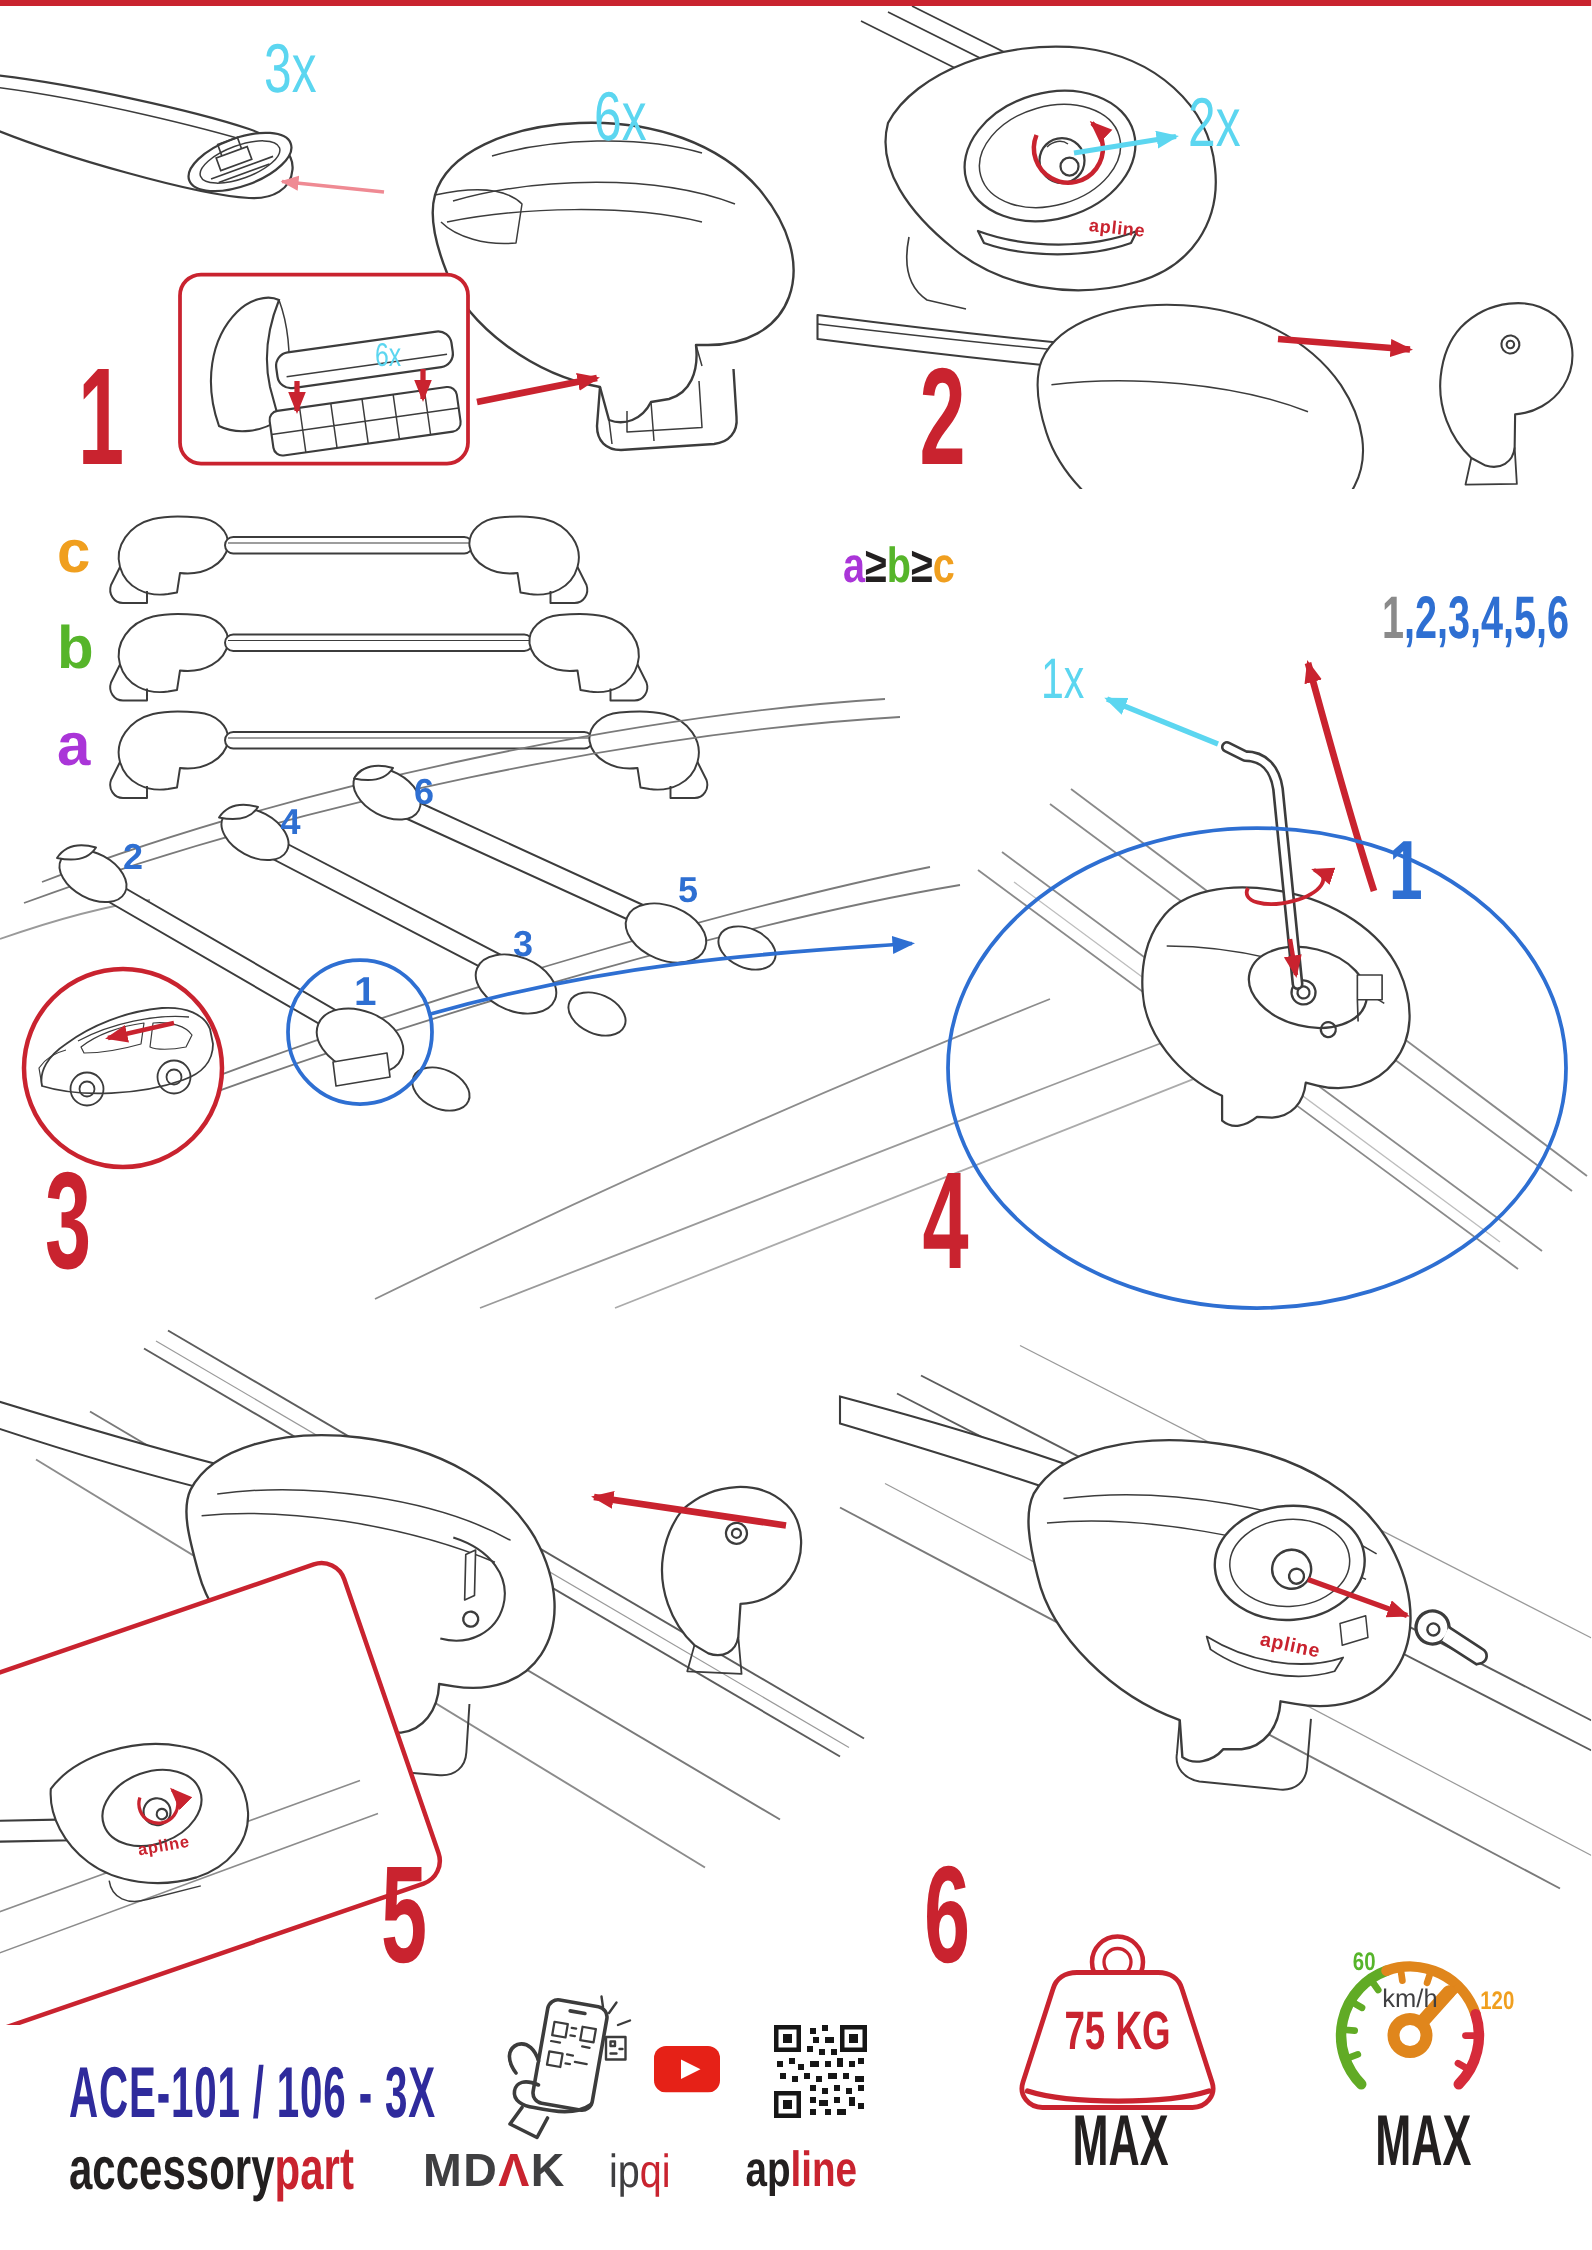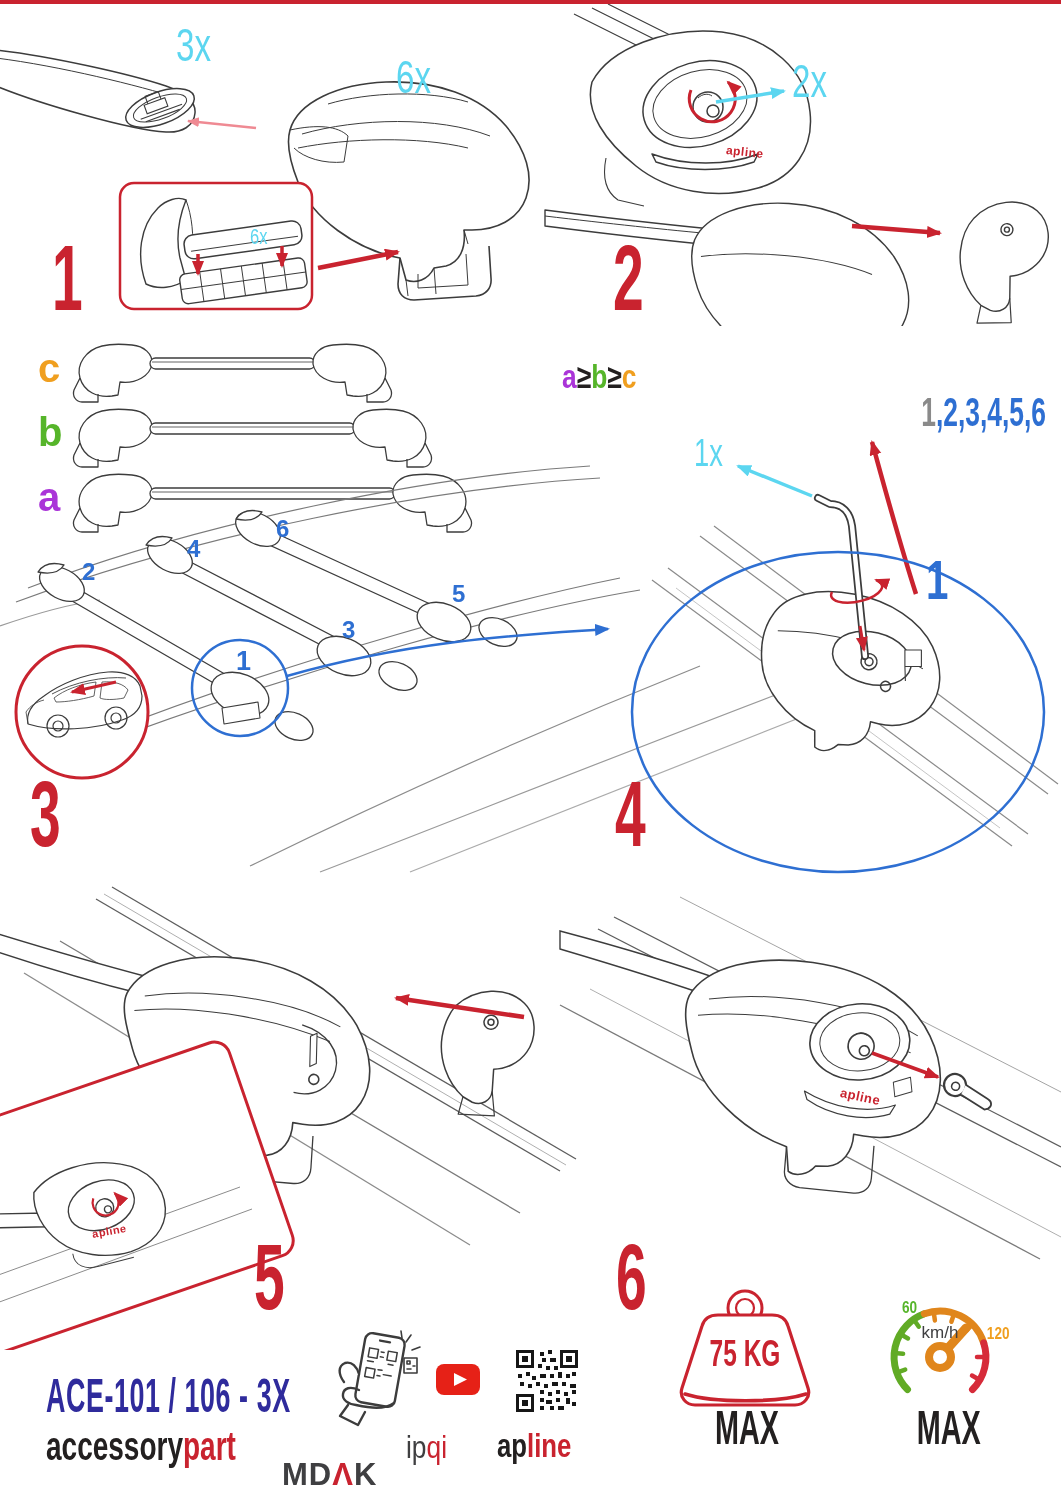--- a/index.html
+++ b/index.html
@@ -13,21 +13,21 @@
   .sizelabel{font-size:40px;font-weight:bold;line-height:1;}
   .bluepos{font-size:24px;font-weight:bold;color:#2e6fd2;line-height:1;}
   .rule{font-size:33px;font-weight:bold;line-height:1;transform:scaleX(0.8);transform-origin:left top;}
   .seq{font-size:40px;font-weight:bold;line-height:1;transform:scaleX(0.66);transform-origin:100% 0;white-space:nowrap;}
   .callout1{font-size:56px;font-weight:bold;color:#2e6fd2;transform:scaleX(0.72);transform-origin:left top;line-height:1;}
   .brandmark{font-size:12px;font-weight:bold;color:#c9232f;line-height:1;letter-spacing:0.5px;}
   .divider{position:absolute;left:0;width:1061px;height:4px;background:#c9232f;}
   .model{font-size:48px;font-weight:bold;color:#2f2b9c;transform:scaleX(0.56);transform-origin:left top;
          letter-spacing:1px;white-space:nowrap;line-height:1;}
   .brandrow{font-size:40px;font-weight:bold;transform:scaleX(0.70);transform-origin:left top;white-space:nowrap;line-height:1;}
-  .mdak{font-size:31px;font-weight:bold;color:#3f3f41;letter-spacing:1px;line-height:1;margin-top:28px;}
+  .mdak{font-size:31px;font-weight:bold;color:#3f3f41;letter-spacing:1px;line-height:1;}
   .ipqi{font-size:31px;font-weight:400;color:#3f3f41;transform:scaleX(0.85);transform-origin:left top;line-height:1;}
   .apline{font-size:33px;font-weight:bold;color:#232020;transform:scaleX(0.78);transform-origin:left top;line-height:1;}
   .cond-max{font-size:48px;font-weight:bold;color:#232020;transform:scaleX(0.60);transform-origin:center top;
             text-align:center;line-height:1;}
   .wval{font-size:36px;font-weight:bold;color:#c9232f;transform:scaleX(0.68);transform-origin:center top;
         text-align:center;line-height:1;}
   .speedtick{font-size:17px;font-weight:bold;transform:scaleX(0.8);line-height:1;}
   .kmh{font-size:17px;color:#3f3f41;text-align:center;line-height:1;}
   .red{color:#c9232f;} .ink{color:#232020;} .gray{color:#8a8a8a;} .blue{color:#2e6fd2;}
   .green{color:#56b52a;} .orange{color:#f09f1f;} .purple{color:#aa35d8;}

